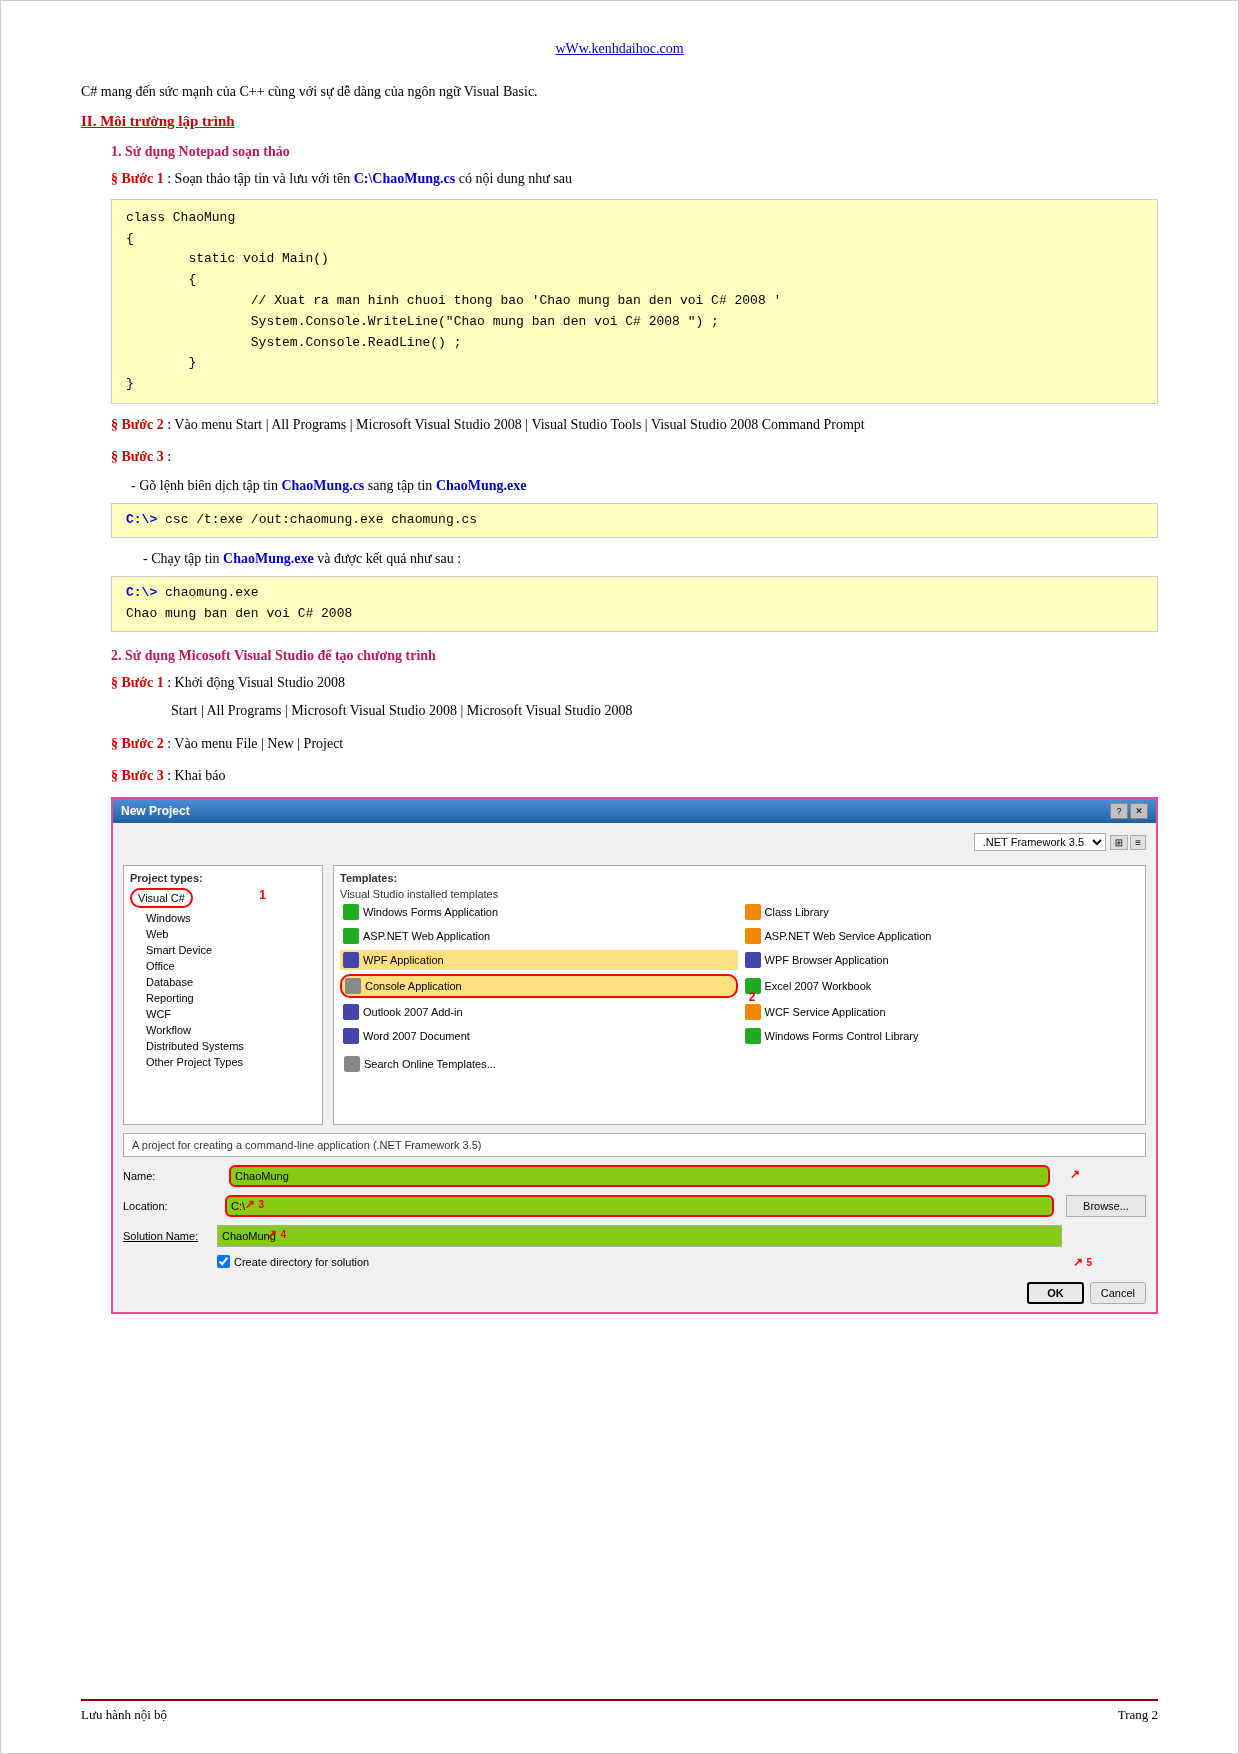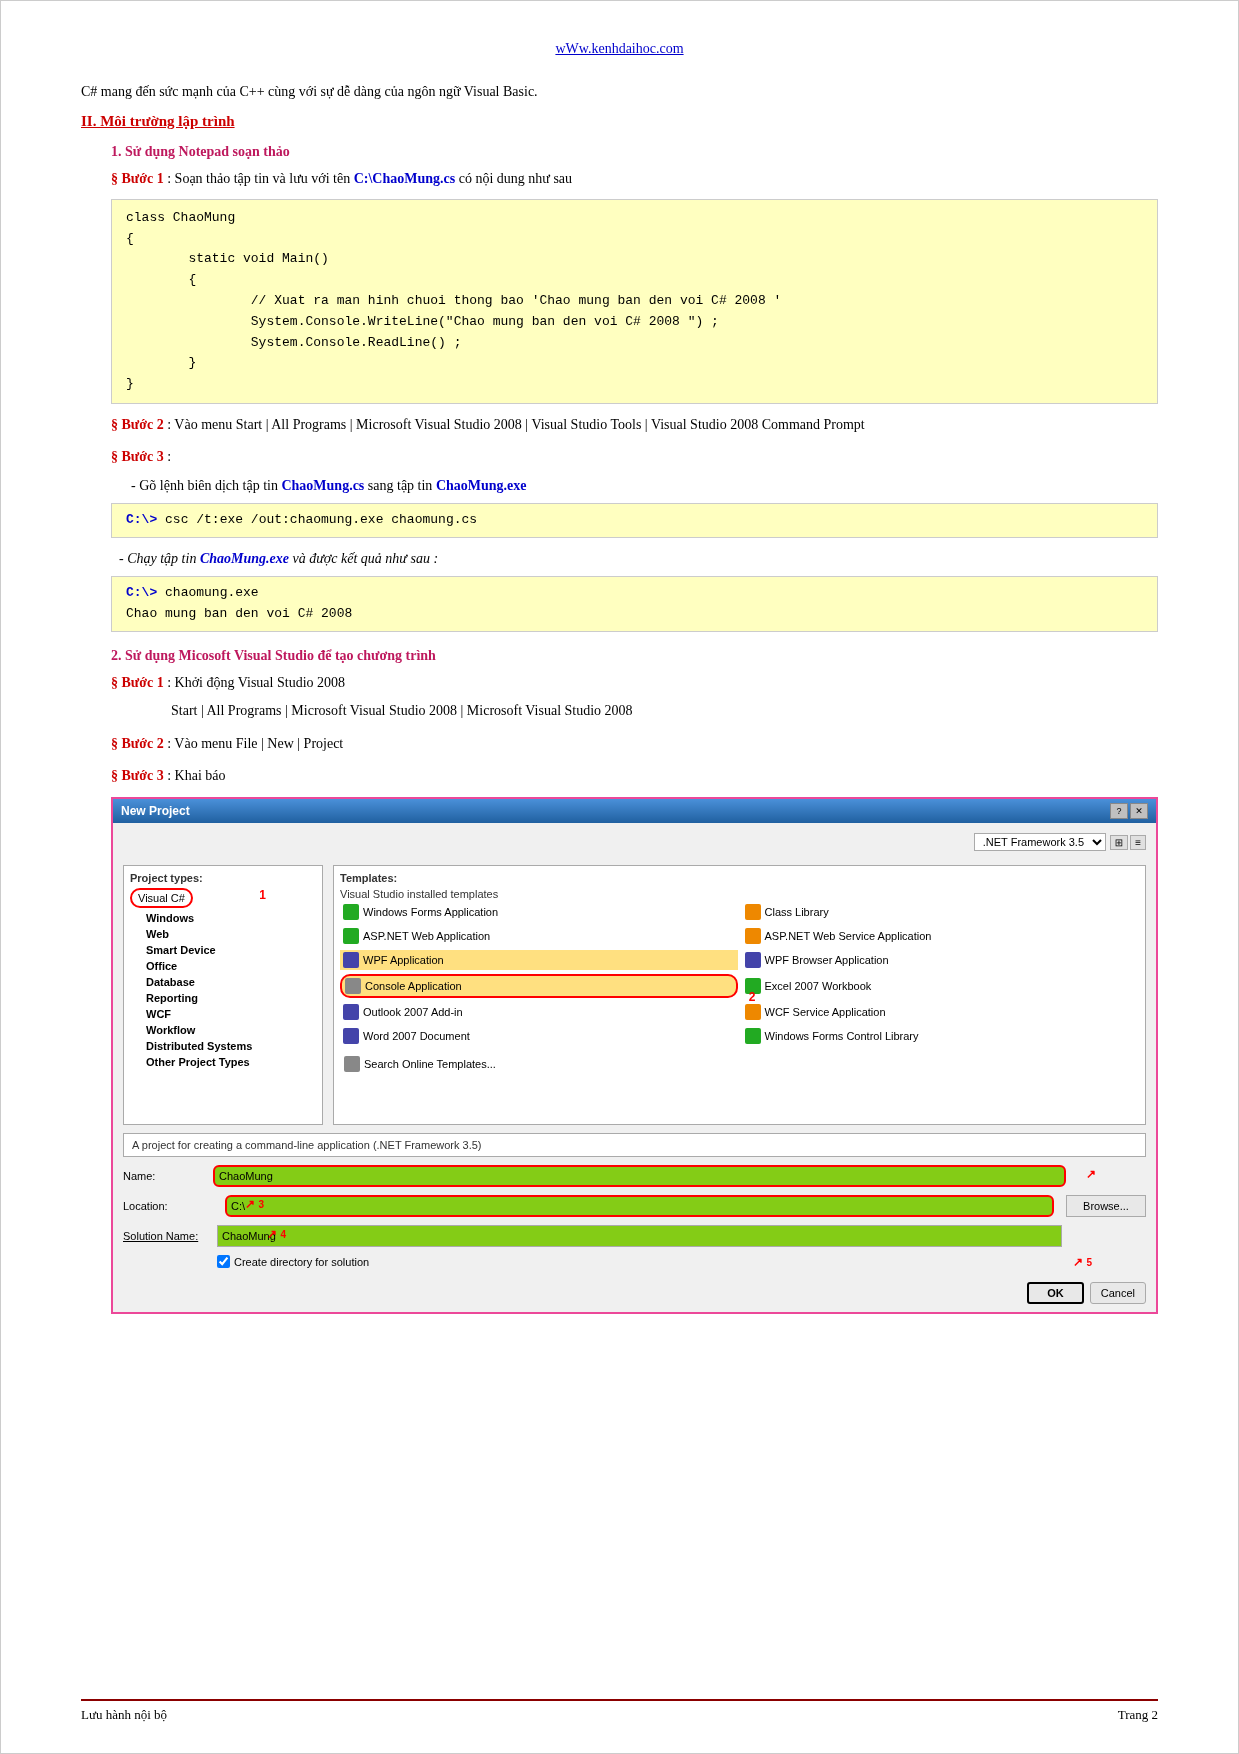--- a/index.html
+++ b/index.html
@@ -361,21 +361,21 @@
       <p class="step-line" style="margin-left:20px;">
         <span>- Gõ lệnh biên dịch tập tin </span>
         <span class="blue-text">ChaoMung.cs</span>
         <span> sang tập tin </span>
         <span class="blue-text">ChaoMung.exe</span>
       </p>
       <div class="code-block-cmd">
         <span class="cmd-blue">C:\&gt;</span>
         <span> csc /t:exe /out:chaomung.exe chaomung.cs</span>
       </div>
-      <p class="step-line" style="margin-left:8px;font-style:italic;">
+      <p class="step-line" style="margin-left:32px;">
         <span>- Chạy tập tin </span>
         <span class="blue-text">ChaoMung.exe</span>
         <span> và được kết quả như sau :</span>
       </p>
       <div class="code-block-cmd">
         <span class="cmd-blue">C:\&gt;</span>
         <span> chaomung.exe</span><br>
         <span>Chao mung ban den voi C# 2008</span>
       </div>
     </div>
@@ -434,21 +434,21 @@
         <div class="dialog-row">
 
           <div class="project-types-panel">
             <div class="project-types-label">Project types:</div>
             <div style="position:relative;">
               
               <div class="project-type-item highlighted" style="border:2px solid red;border-radius:12px;padding:2px 6px;display:inline-block;margin-bottom:2px;">
                 Visual C#
                 <span class="annotation-num" style="position:absolute;right:50px;top:0;">1</span>
               </div>
-              <div style="margin-left:12px;font-weight:bold;">
+              <div style="margin-left:12px;">
                 <div class="project-type-item">Windows</div>
                 <div class="project-type-item">Web</div>
                 <div class="project-type-item">Smart Device</div>
                 <div class="project-type-item">Office</div>
                 <div class="project-type-item">Database</div>
                 <div class="project-type-item">Reporting</div>
                 <div class="project-type-item">WCF</div>
                 <div class="project-type-item">Workflow</div>
                 <div class="project-type-item">Distributed Systems</div>
                 <div class="project-type-item">Other Project Types</div>
@@ -520,21 +520,21 @@
               <div style="display:flex;align-items:center;gap:4px;font-size:11px;padding:2px 4px;">
                 <span class="template-icon icon-gray"></span>
                 <span>Search Online Templates...</span>
               </div>
             </div>
           </div>
         </div>
 
         <div class="desc-row">A project for creating a command-line application (.NET Framework 3.5)</div>
 
-        <div style="display:grid;grid-template-columns:90px 1fr 80px;gap:0;align-items:center;">
+        <div style="display:grid;grid-template-columns:90px 1fr 80px;gap:16px;align-items:center;">
           <label style="font-size:11px;">Name:</label>
           <div style="position:relative;">
             <input class="field-input highlighted" type="text" value="ChaoMung" style="width: 100%;">
             <span class="annotation-num" style="position:absolute;right:-30px;top:2px;">↗</span>
           </div>
           <div></div>
         </div>
 
         <div style="display:grid;grid-template-columns:90px 1fr 80px;gap:12px;align-items:center;">
           <label style="font-size:11px;">Location:</label>

